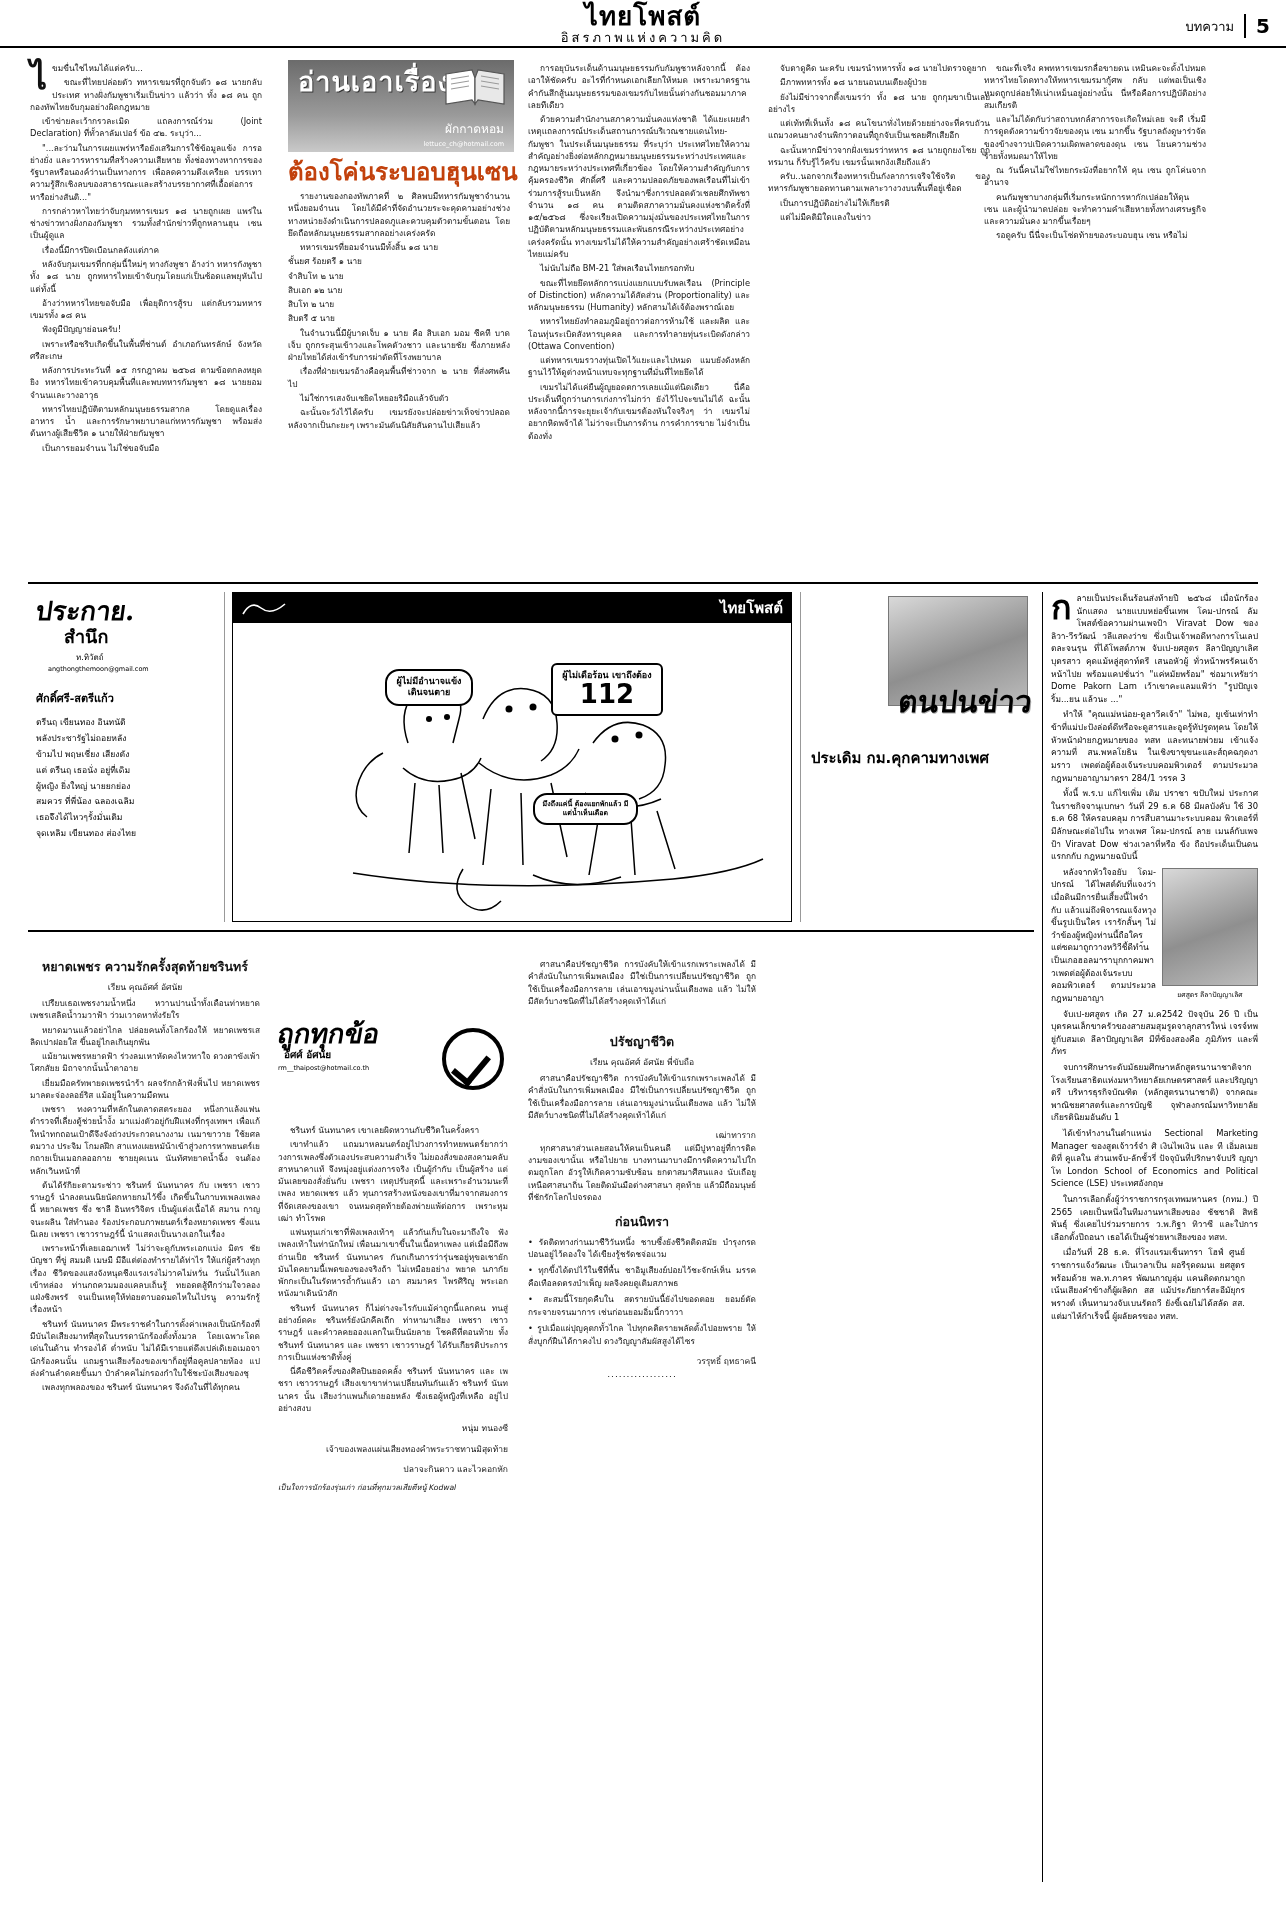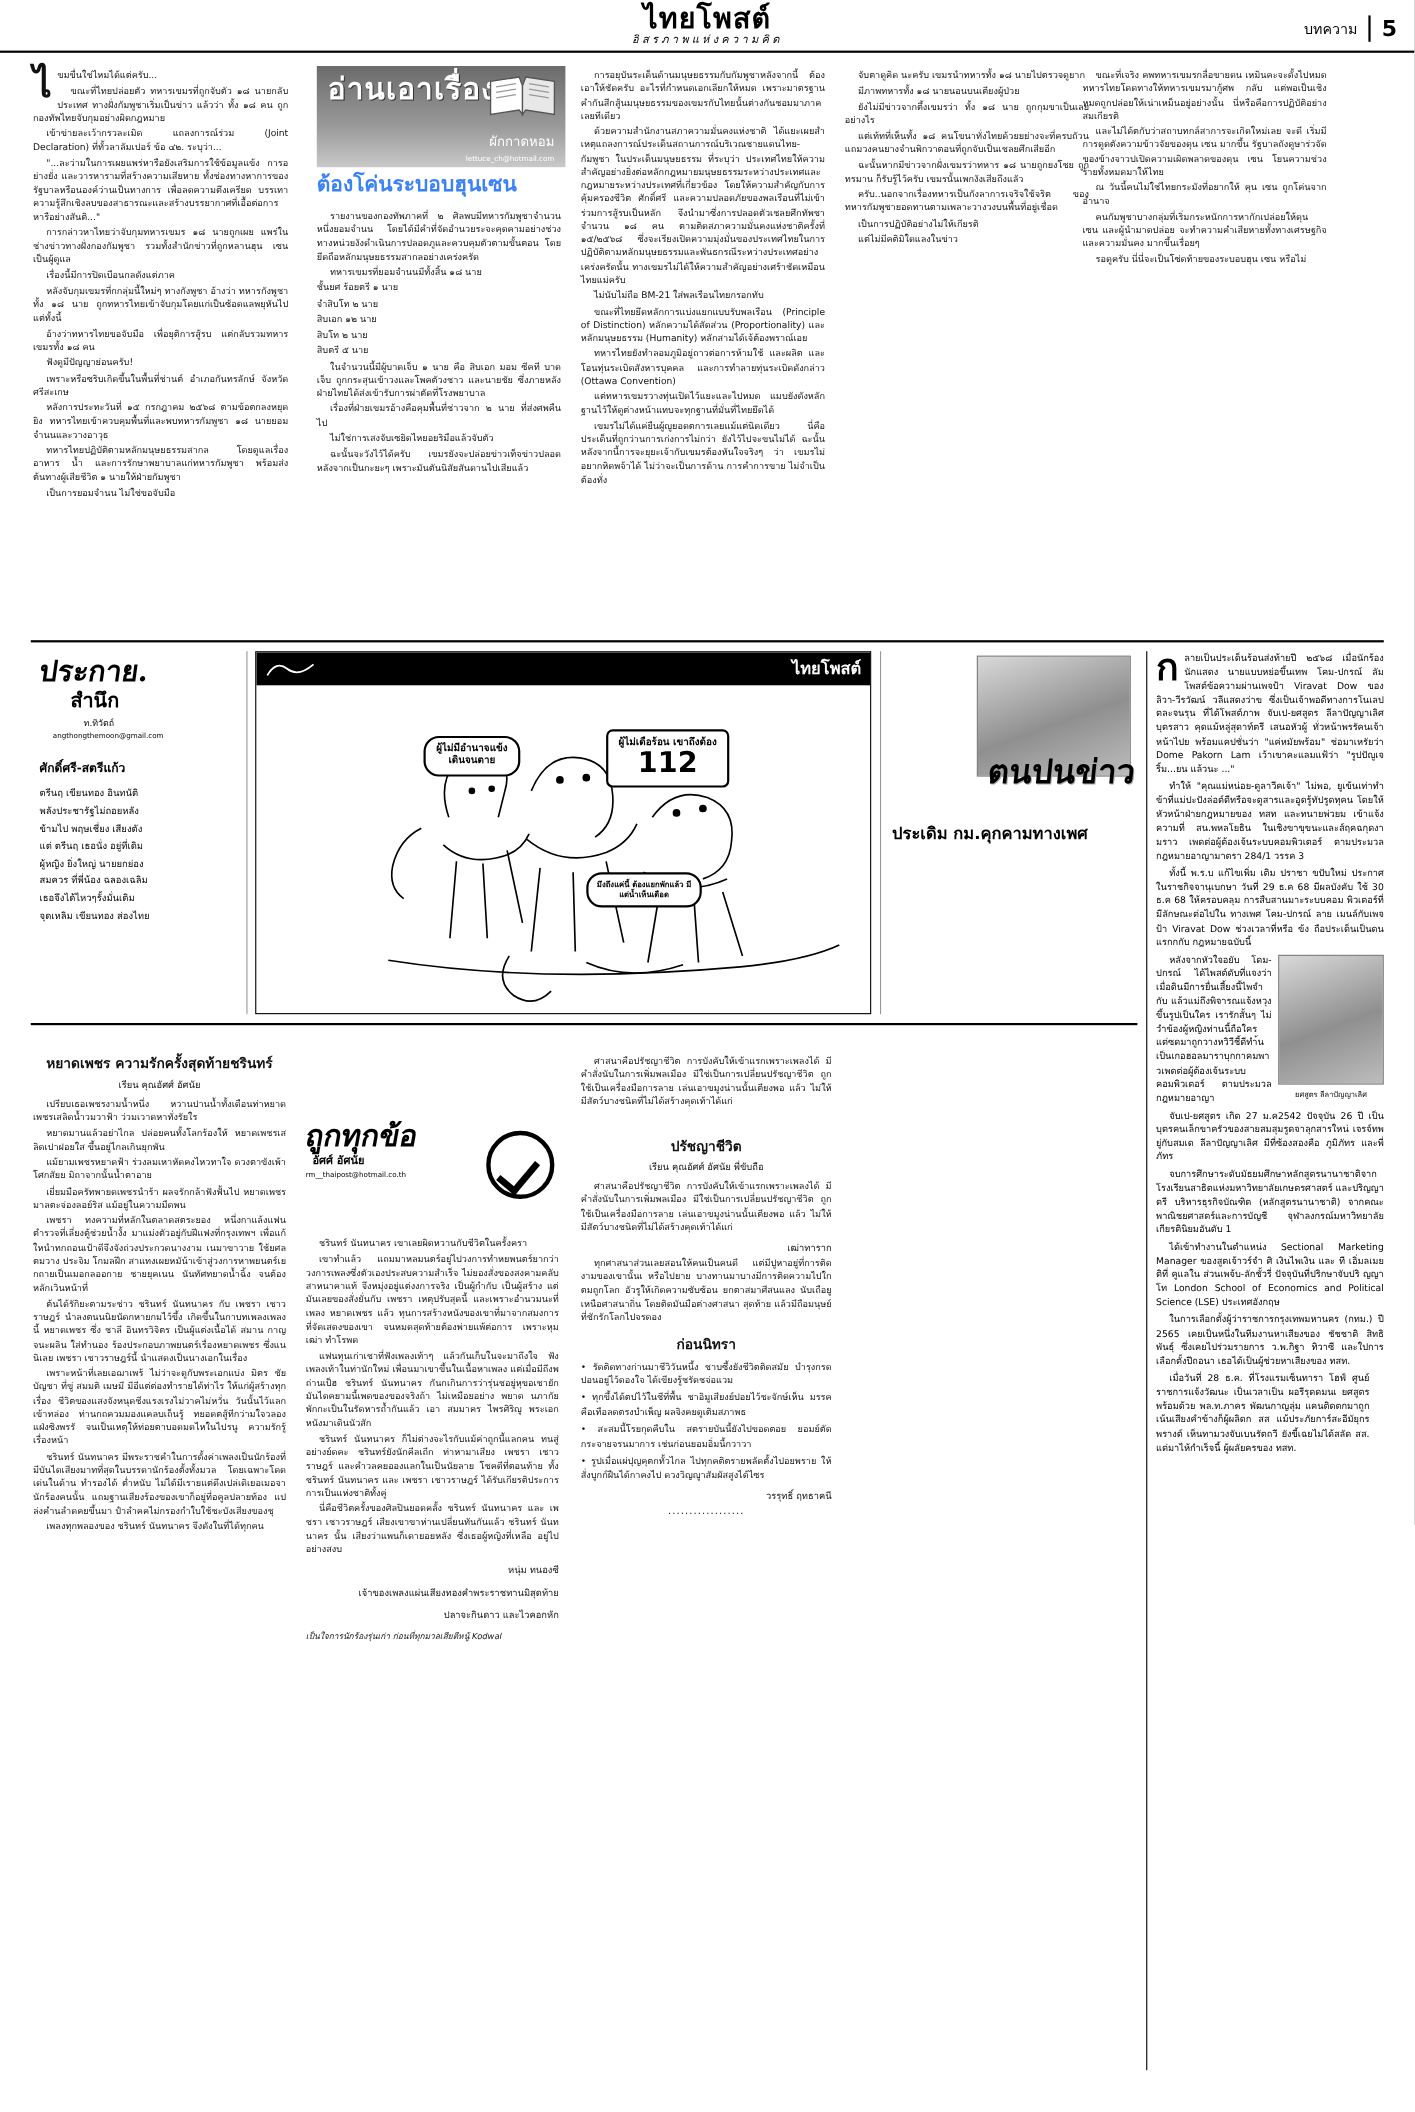--- a/index.html
+++ b/index.html
@@ -21,23 +21,22 @@
     display: flex; align-items: center; justify-content: center;
   }
   .mast-logo {
     font-family: "DejaVu Serif", "Liberation Serif", serif;
     font-weight: bold; font-size: 26px; letter-spacing: 1px;
     color: #000;
     text-align: center;
     line-height: 1.0;
   }
   .mast-logo .sub {
-    display: block; font-size: 10px; letter-spacing: 3px; font-weight: normal;
+    display: block; font-size: 13px; letter-spacing: 3px; font-weight: normal;
     margin-top: 2px;
-    font-style: italic;
   }
   .mast-right {
     position: absolute; right: 16px; top: 14px;
     display: flex; align-items: center; gap: 10px;
   }
   .mast-section { font-size: 13px; color: #000; }
   .mast-pageno {
     font-size: 20px; font-weight: bold; color:#000;
     border-left: 2px solid #000; padding-left: 10px;
   }
@@ -69,21 +68,21 @@
     font-size: 27px; font-weight: bold; letter-spacing: 1px; line-height: 1;
     font-family: "DejaVu Serif", serif; text-shadow: 1px 1px 0 #333;
   }
   .read-banner .t2 { font-size: 12px; margin-top: 24px; text-align: right; }
   .read-banner .t3 { font-size: 6.5px; text-align: right; margin-top: 2px; }
   .read-banner .bookicon {
     position: absolute; right: 8px; top: 6px; width: 62px; height: 42px;
   }
   .headline-1 {
     position: absolute; left: 288px; top: 158px; width: 230px;
-    font-size: 19px; font-weight: bold; color: #3b82f6; line-height: 1.15;
+    font-size: 24px; font-weight: bold; color: #c2410c; line-height: 1.15;
     font-family: "DejaVu Serif", serif;
   }
   .prakai-box {
     position: absolute; left: 30px; top: 592px; width: 195px; height: 330px;
     border-right: 1px solid #999;
     padding: 6px;
   }
   .prakai-title {
     font-size: 26px; font-weight: bold; font-family: "DejaVu Serif", serif;
     transform: skewX(-8deg); line-height: 1;

